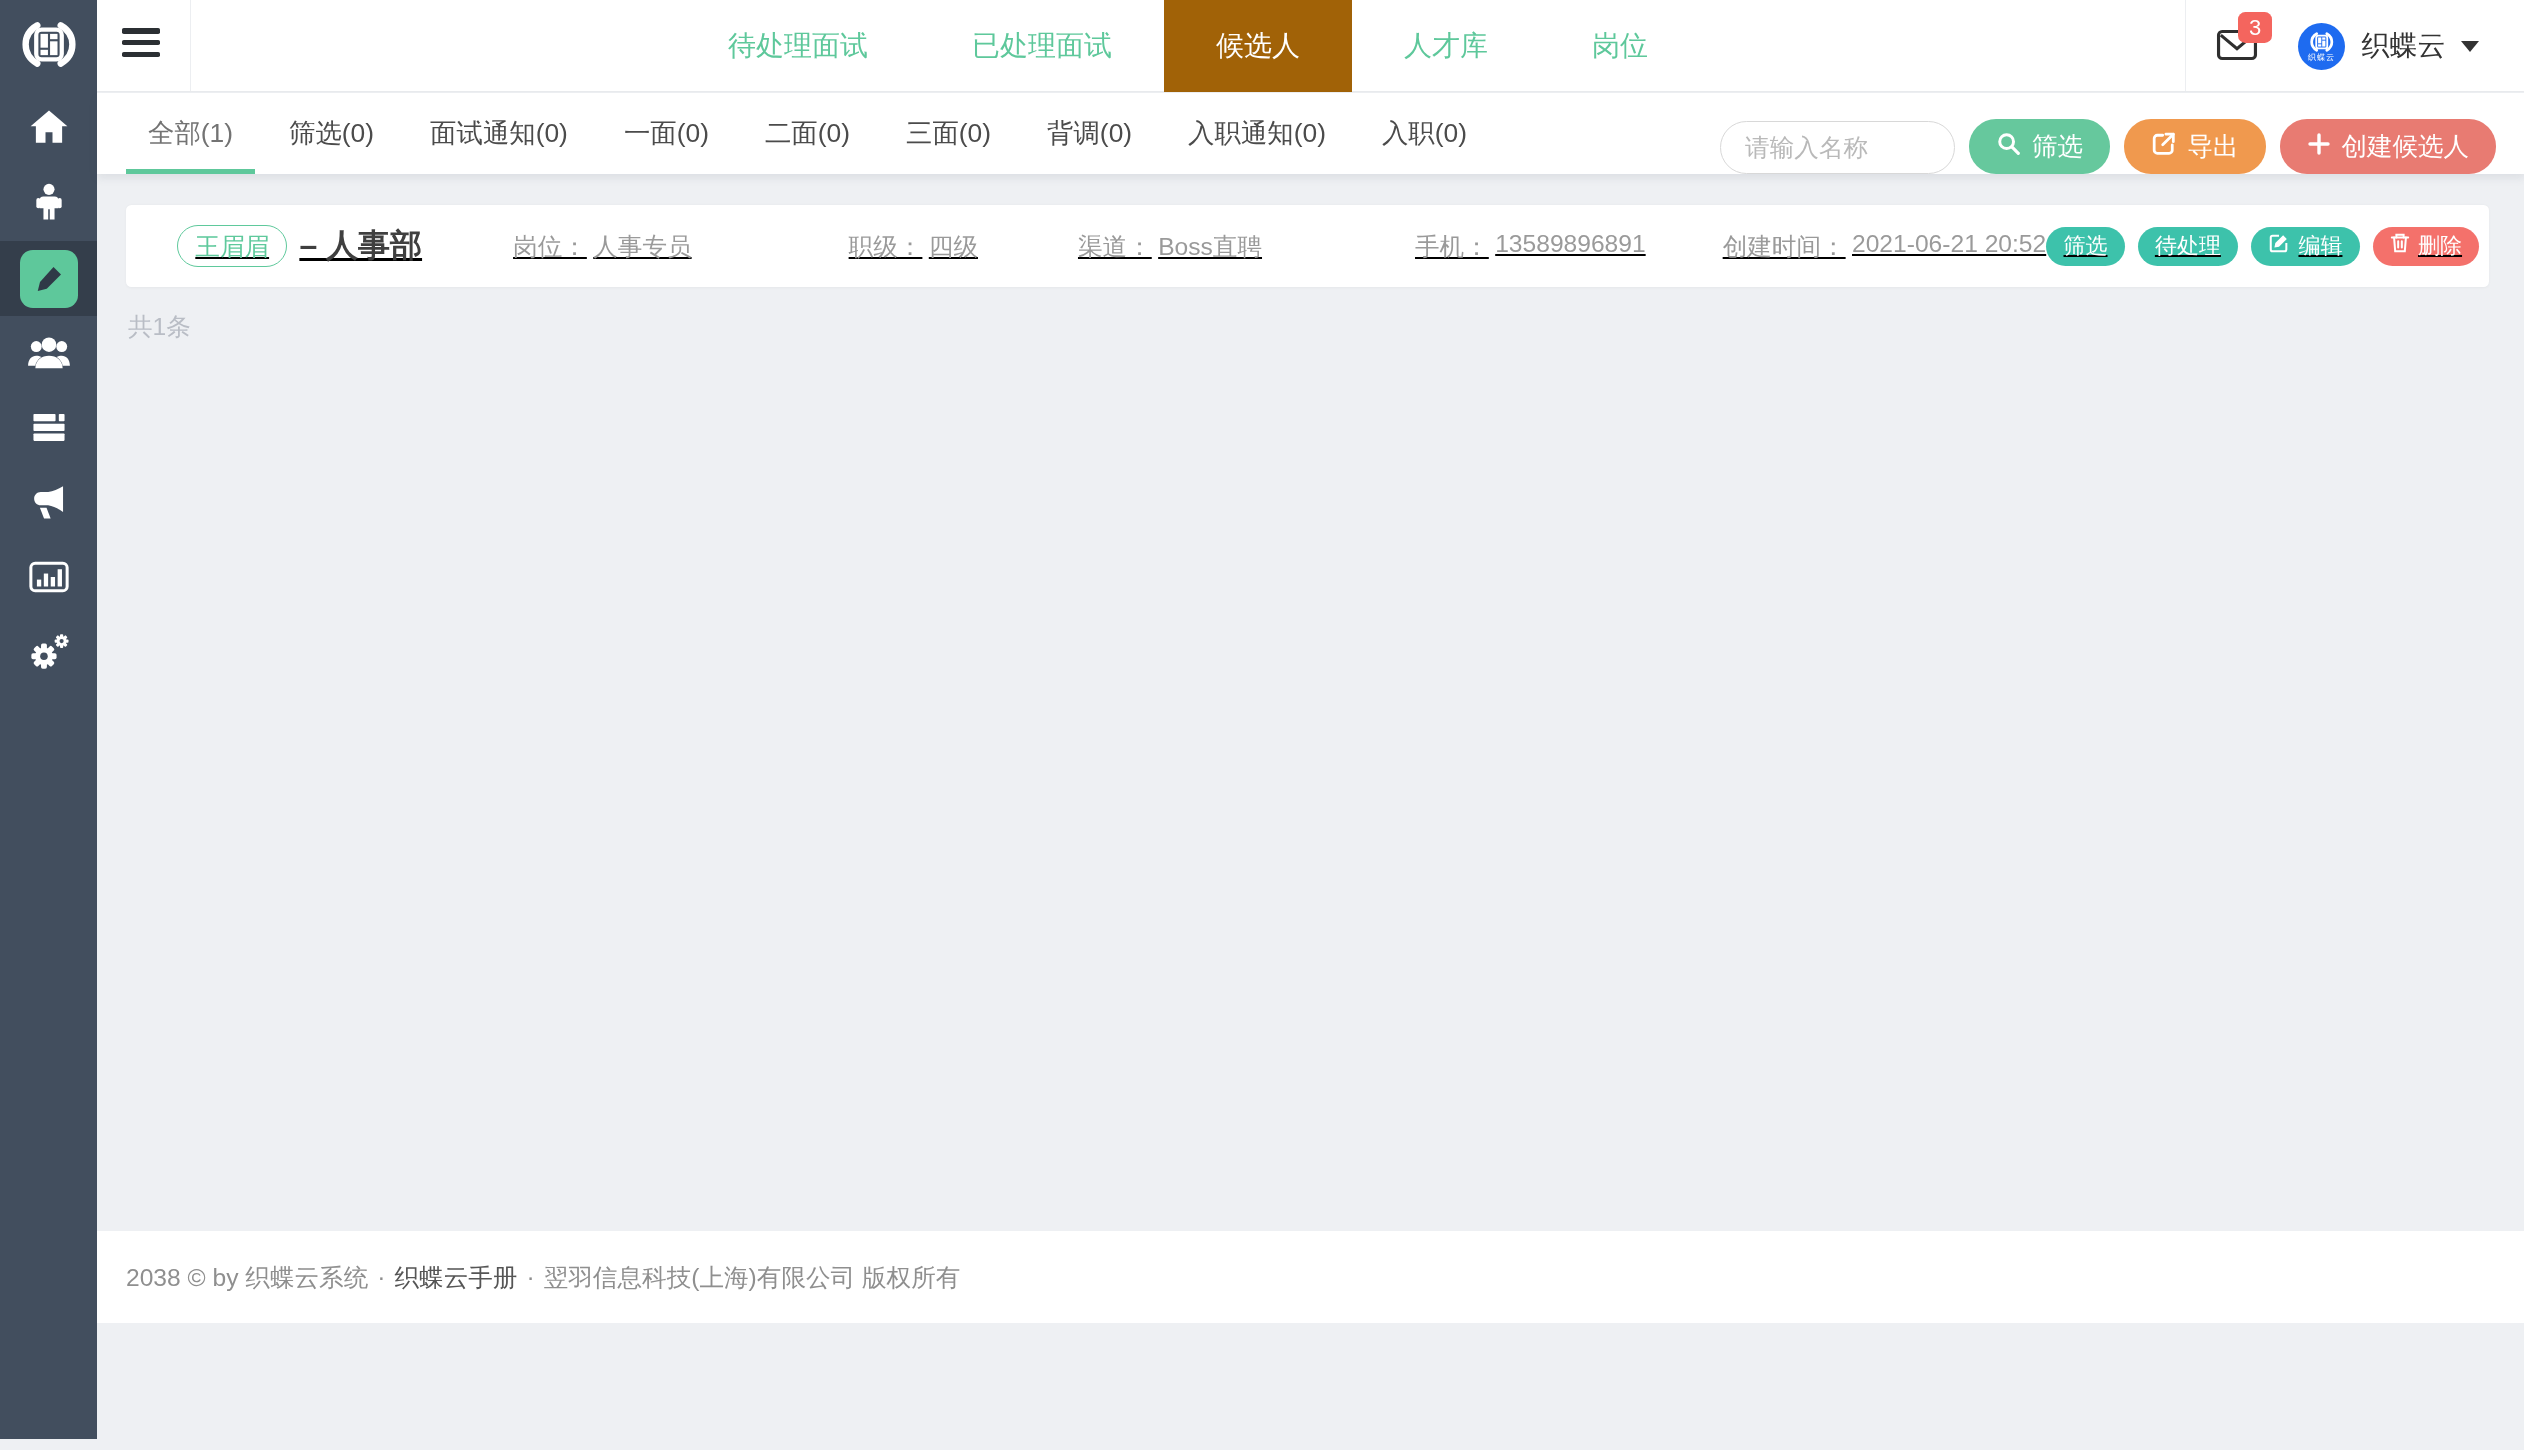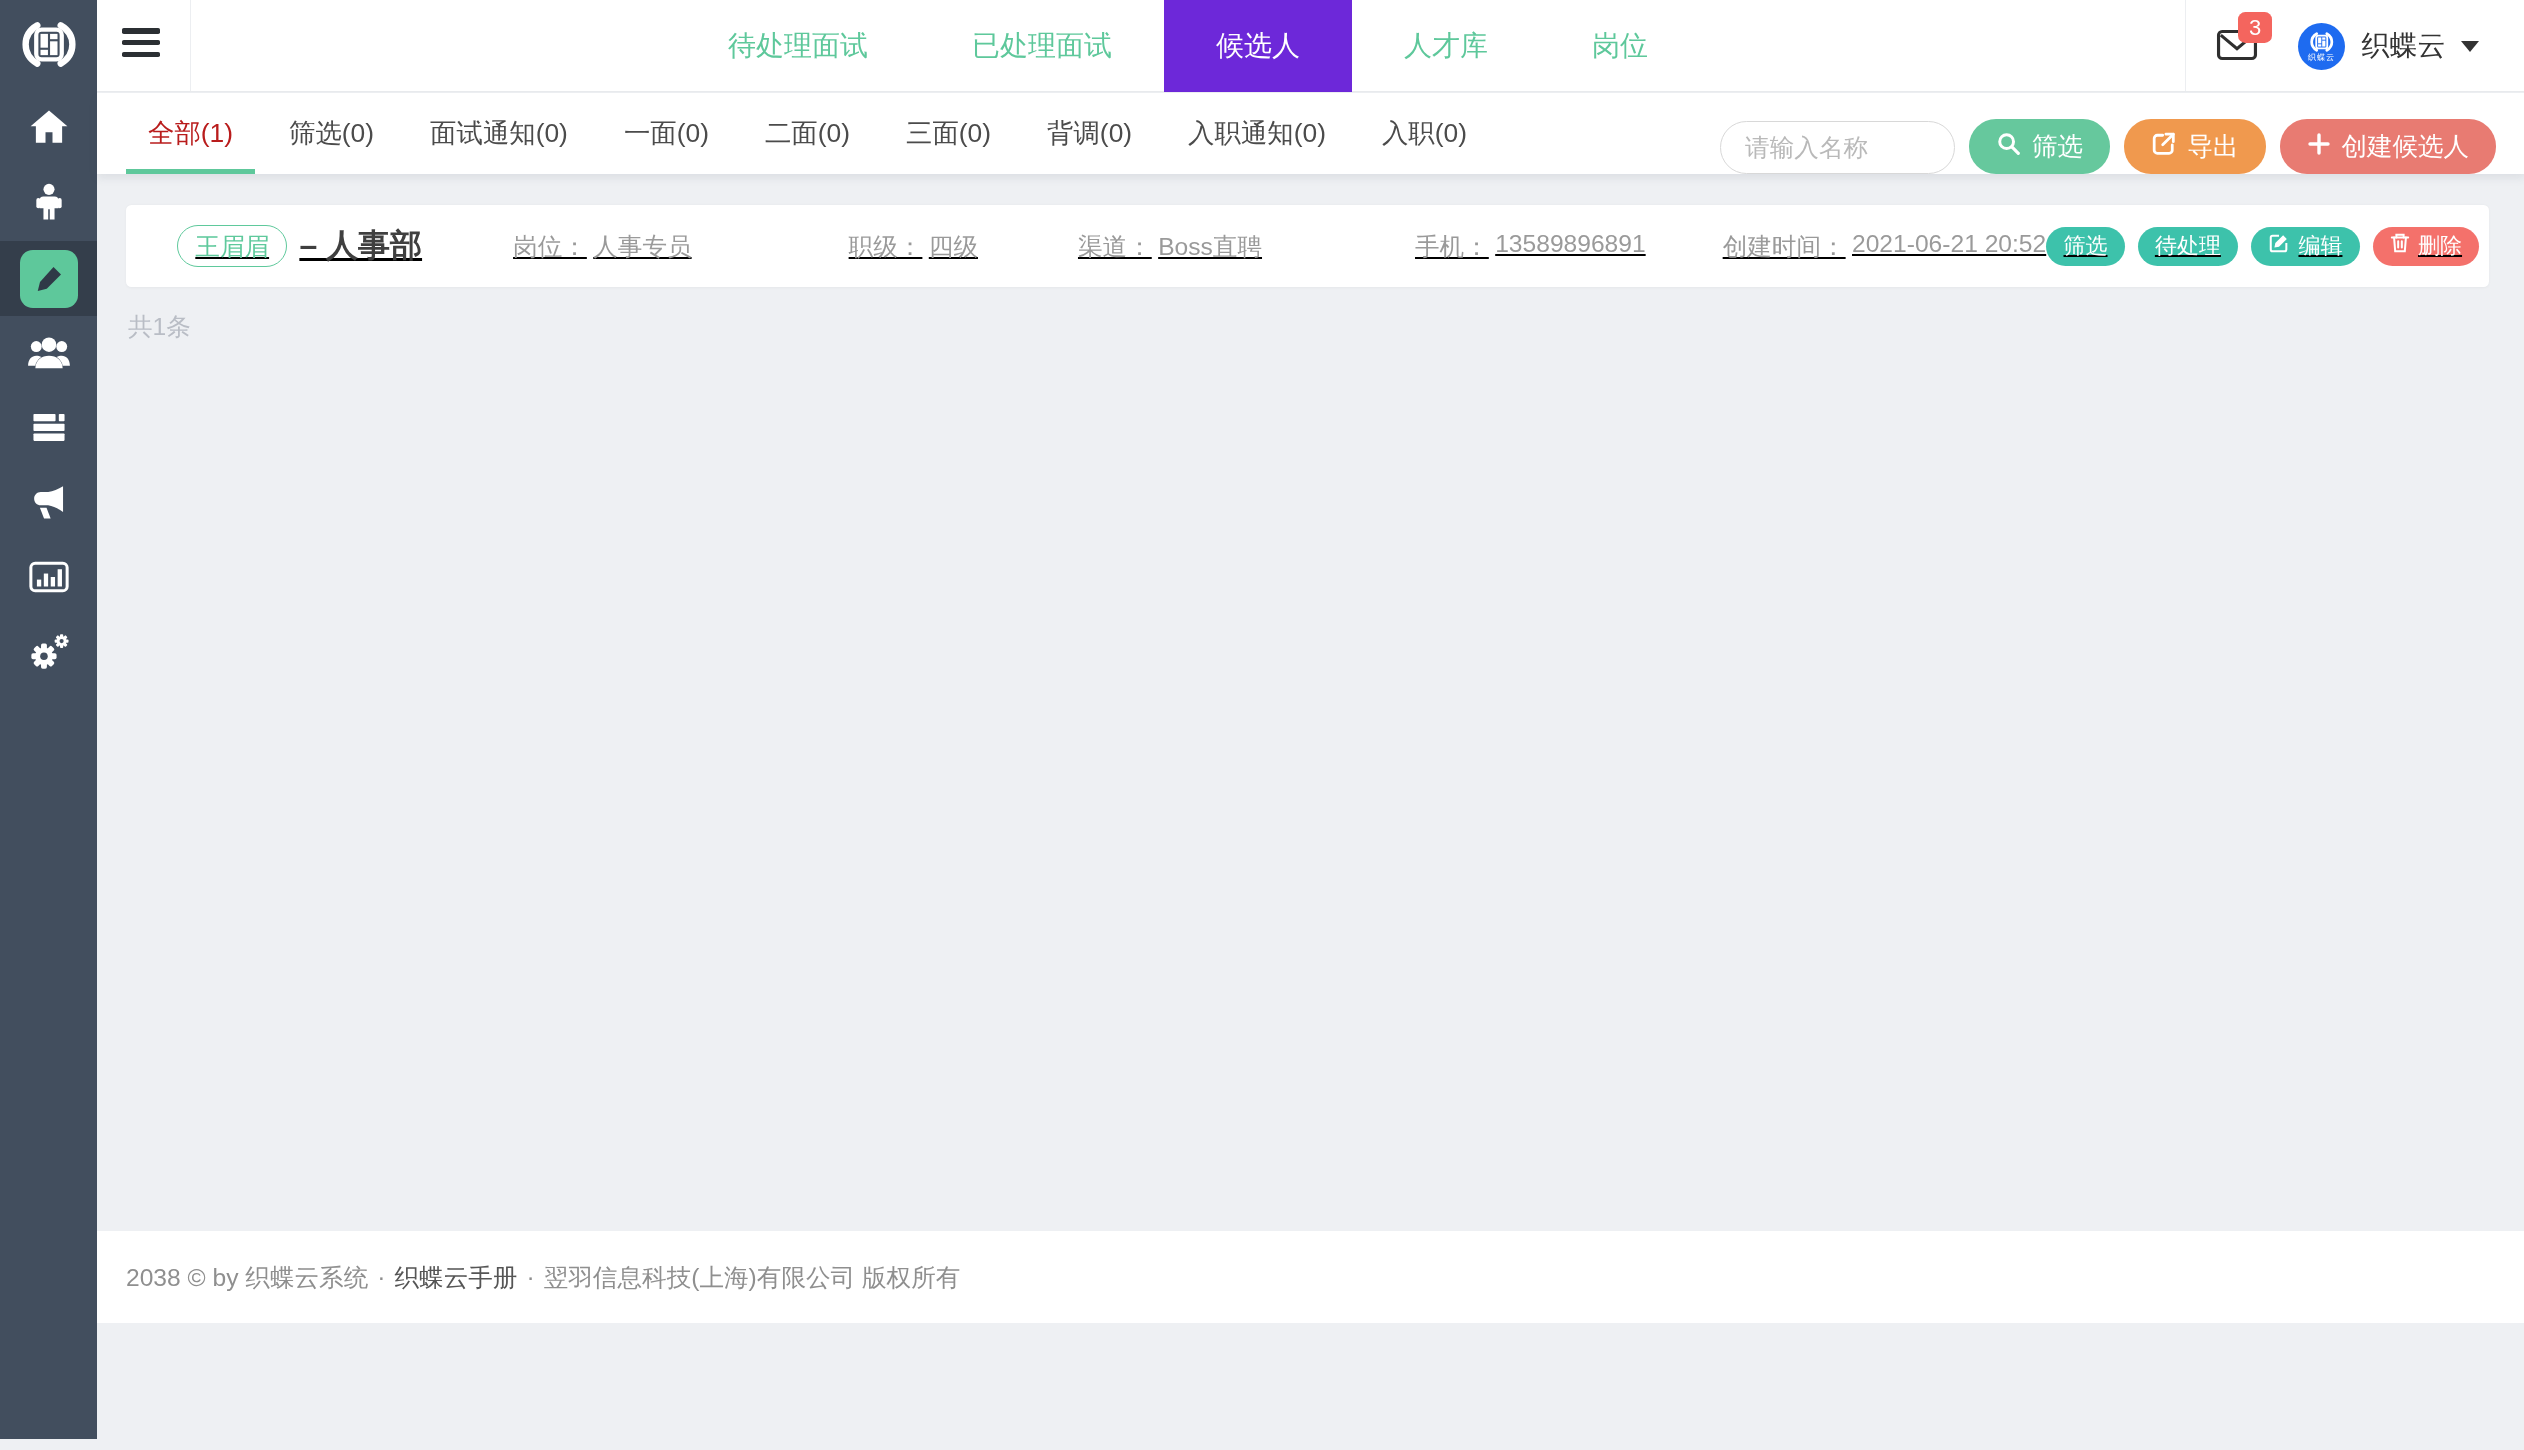--- a/index.html
+++ b/index.html
@@ -14,34 +14,34 @@
   .side-item.active { background:#343e4b; }
   .pencil-box { width:58px; height:58px; background:#5ec89b; border-radius:12.8px; display:flex; align-items:center; justify-content:center; }
 
   
   .header { position:absolute; left:97px; top:0; right:0; height:92px; background:#fff; border-bottom:0.9px solid #e9ebee; }
   .hamburger { position:absolute; left:24.6px; top:28px; width:38px; cursor:pointer; }
   .hamburger div { height:5.5px; background:#2b2f33; border-radius:1.8px; margin-bottom:6.4px; }
   .hdr-divider { position:absolute; top:0; bottom:0; width:0.9px; background:#eceef1; }
   .top-tabs { position:absolute; left:94px; right:340px; top:0; height:92px; display:flex; justify-content:center; }
   .top-tab { line-height:92px; padding:0 52px; font-size:28px; color:#5ec89b; cursor:pointer; white-space:nowrap; }
-  .top-tab.active { background:#6d28d9; color:#fff; }
+  .top-tab.active { background:#a16207; color:#fff; }
   .header-right { position:absolute; right:0; top:0; width:339px; height:92px; display:flex; align-items:center; }
   .mail-wrap { position:relative; margin-left:30px; cursor:pointer; }
   .notif-badge { position:absolute; top:-14.6px; left:22px; min-width:34px; height:31px; background:#f4655e; color:#fff; border-radius:7.3px; font-size:22px; line-height:31px; text-align:center; padding:0 6.4px; }
   .avatar { width:47px; height:47px; border-radius:50%; background:#1e6bf0; margin-left:40px; display:flex; flex-direction:column; align-items:center; justify-content:center; cursor:pointer; }
   .avatar-mini-text { color:#fff; font-size:8.2px; line-height:9px; letter-spacing:0.9px; }
   .user-name { margin-left:16.4px; font-size:28px; color:#333; cursor:pointer; }
   .caret { margin-left:15.5px; width:0; height:0; border-left:9px solid transparent; border-right:9px solid transparent; border-top:11px solid #333; }
 
   
   .toolbar { position:absolute; left:97px; top:93px; right:0; height:81px; background:#fff; box-shadow:0 4.6px 8.2px rgba(70,80,100,0.10); }
   .sub-tabs { position:absolute; left:29px; top:0; height:100%; display:flex; }
   .sub-tab { position:relative; height:100%; display:flex; align-items:center; padding:0 22px; margin-right:12px; font-size:26.4px; color:#4b4b4b; cursor:pointer; white-space:nowrap; }
-  .sub-tab.active { color:#b91c1c; }
+  .sub-tab.active { color:#737373; }
   .sub-tab.active::after { content:""; position:absolute; left:0; right:0; bottom:0; height:4.6px; background:#5ec89b; }
   .toolbar-controls { position:absolute; right:29px; top:0; height:100%; display:flex; align-items:flex-end; gap:14px; }
   .search-input { width:235px; height:53px; border:1.8px solid #d8d8d8; border-radius:26.4px; padding:0 24.6px; font-size:24.6px; color:#333; outline:none; background:#fff; }
   .search-input::placeholder { color:#b9b9b9; }
   .btn { height:55px; border:none; border-radius:27px; color:#fff; font-size:25.5px; display:flex; align-items:center; gap:11px; padding:0 27px; cursor:pointer; white-space:nowrap; }
   .btn-filter { background:#66c89d; }
   .btn-export { background:#f0994e; }
   .btn-create { background:#e87b72; }
 
   

